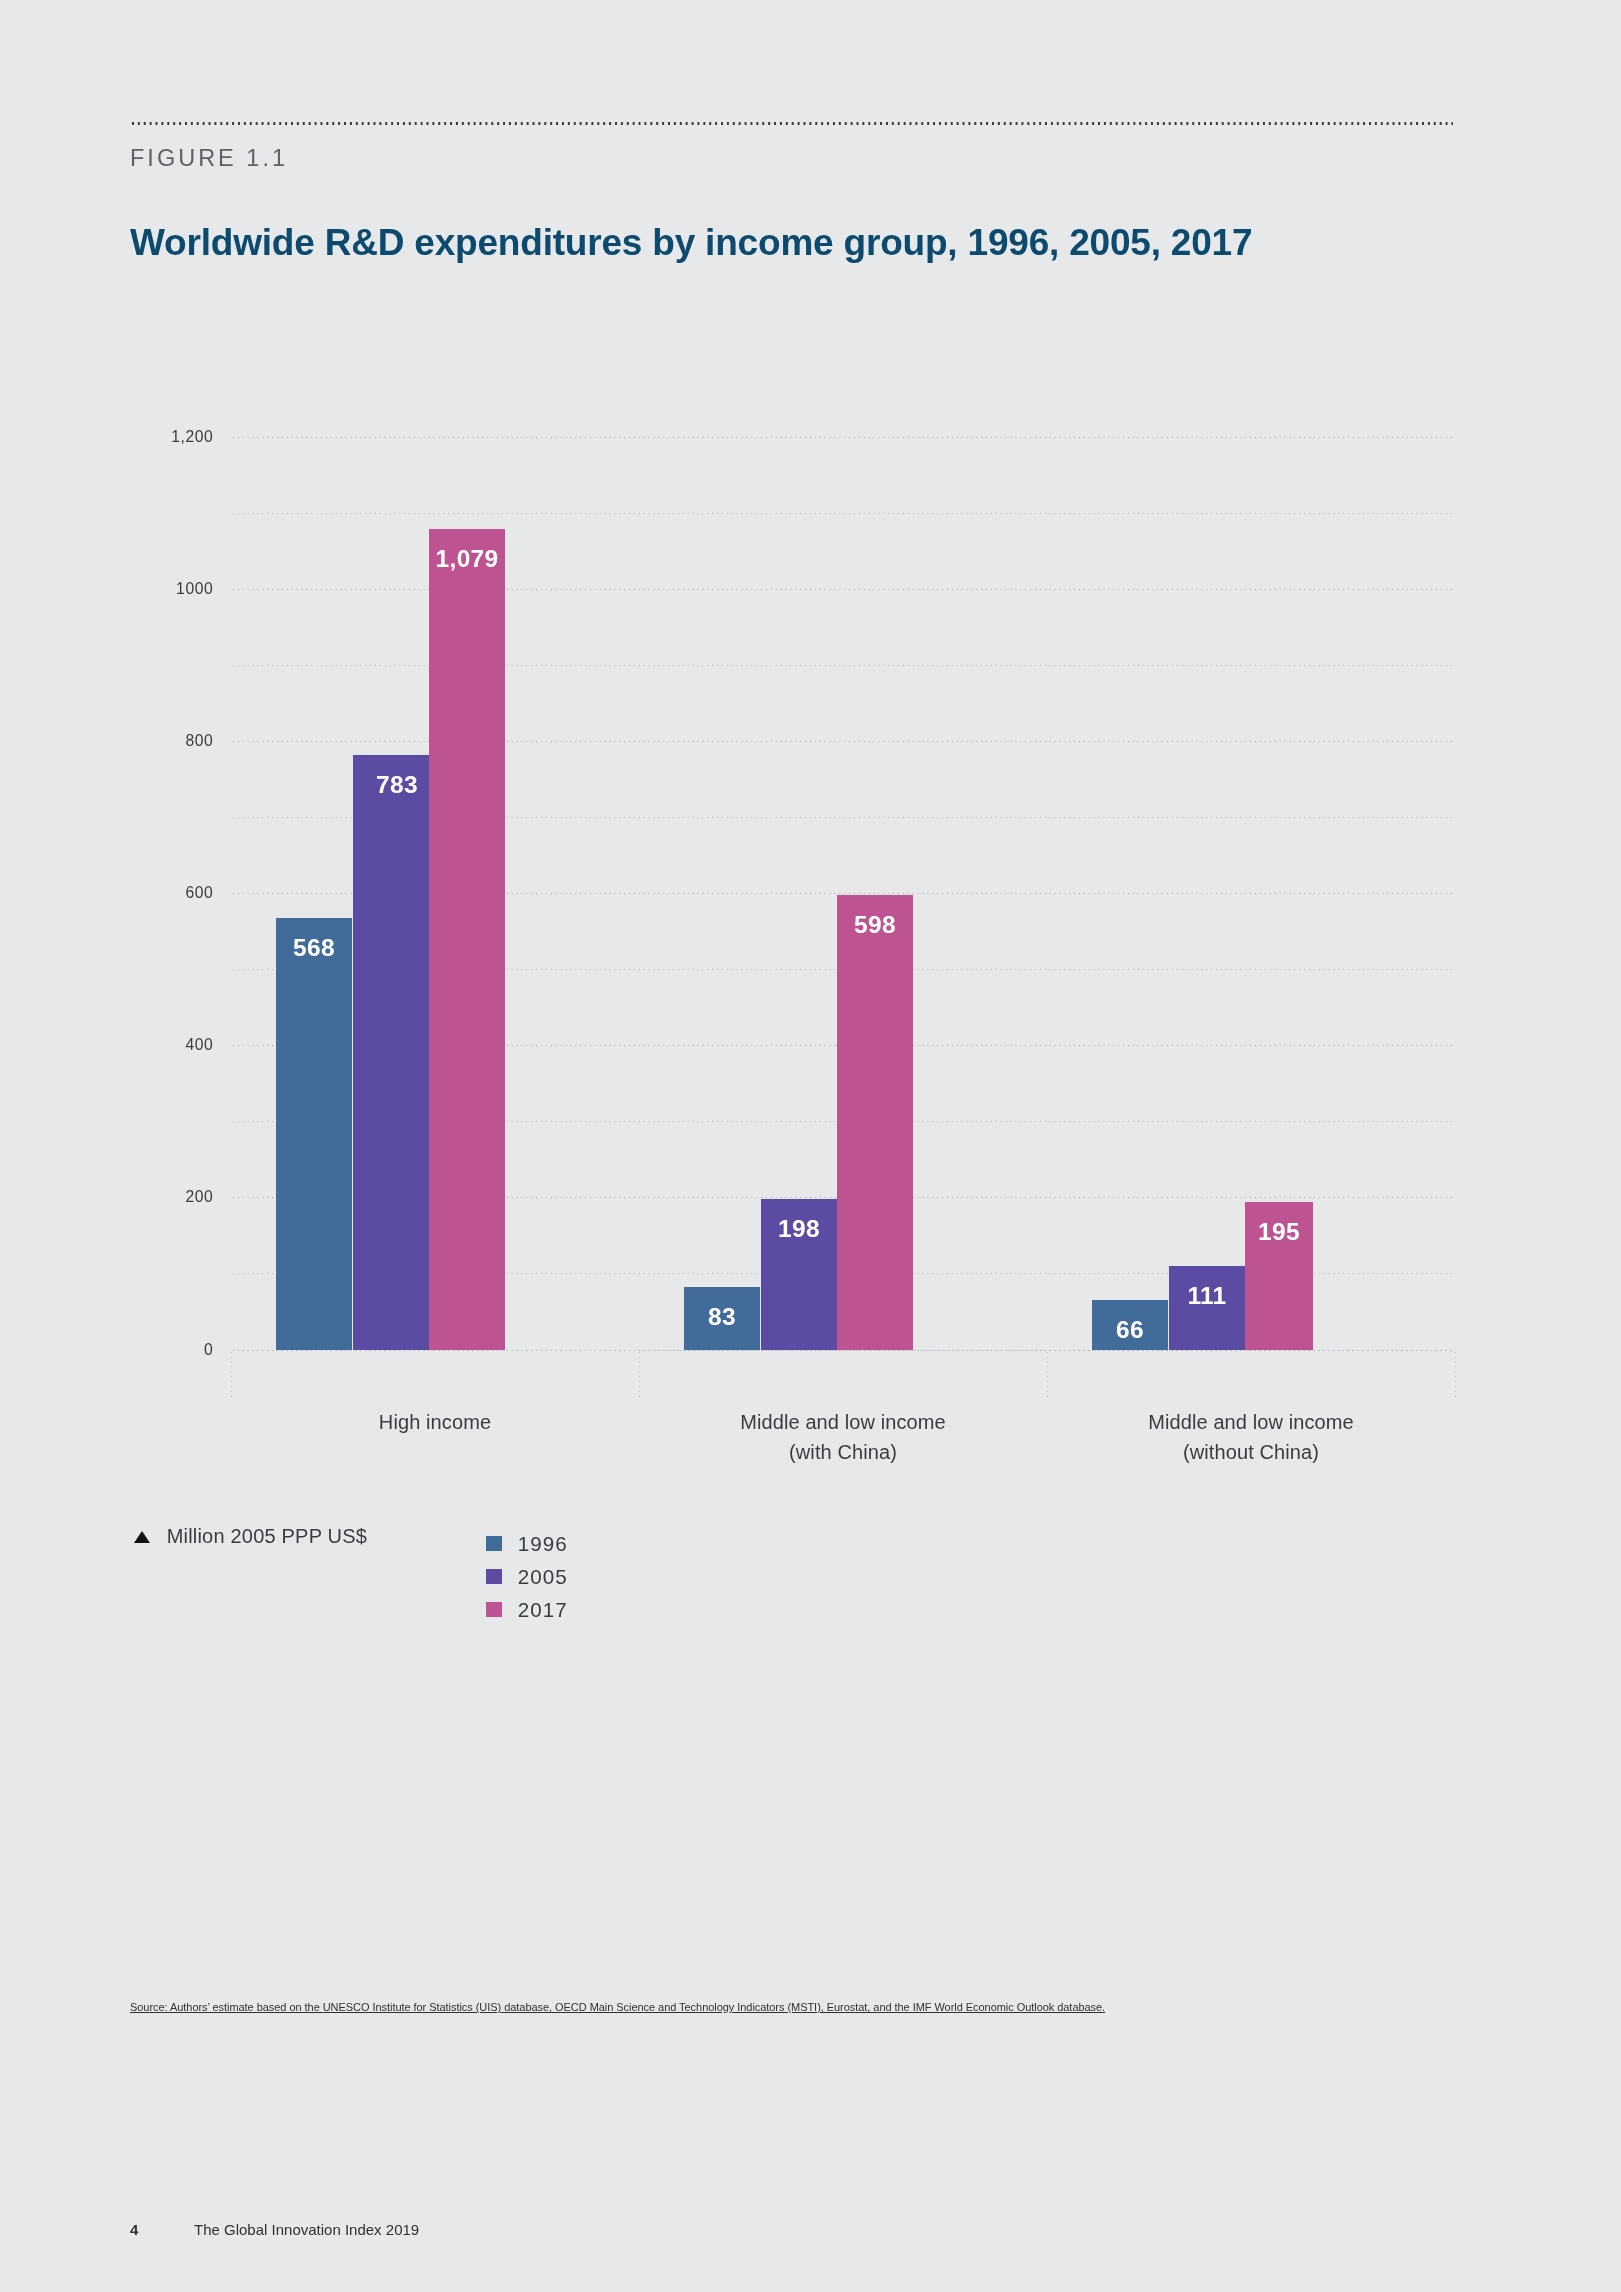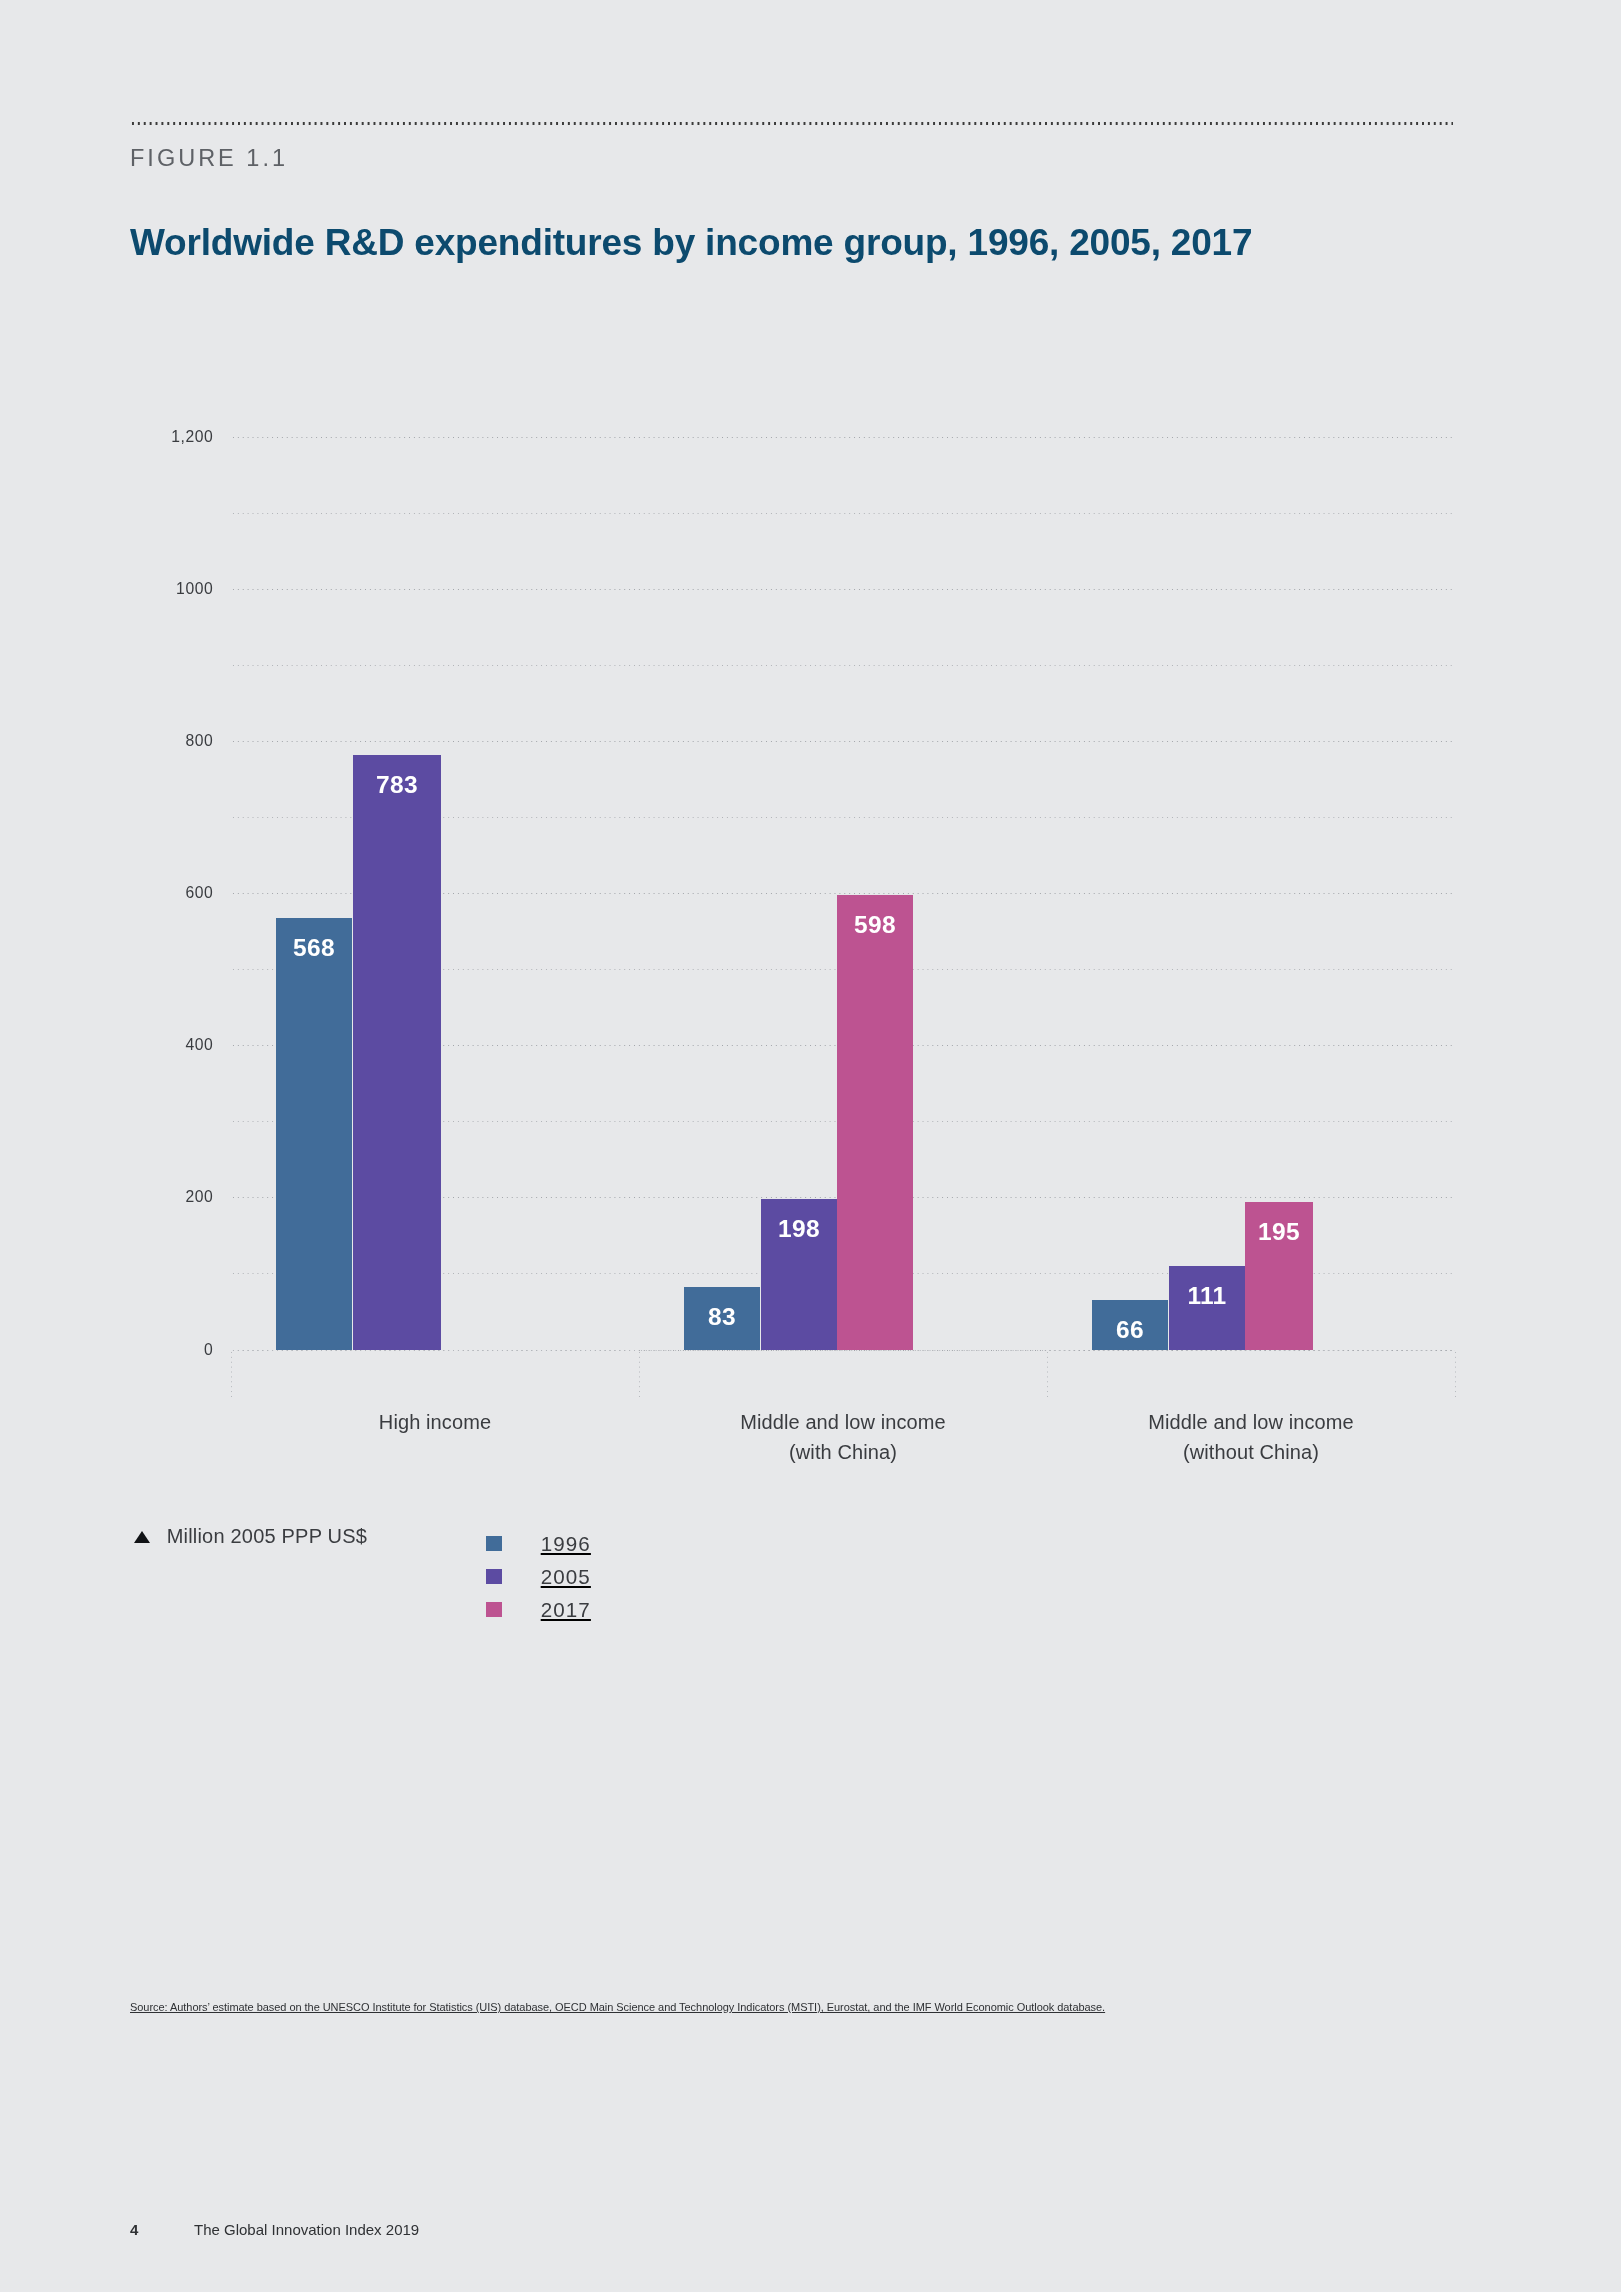--- a/index.html
+++ b/index.html
@@ -172,23 +172,22 @@
   }
 
   .legend {
     position: absolute;
     left: 486px;
     top: 1527px;
   }
   .legend-row {
     display: flex;
     align-items: center;
-    gap: 39px;
+    gap: 16px;
     height: 33px;
-    text-decoration: underline;
   }
   .legend-swatch {
     width: 15.7px;
     height: 15.7px;
   }
   .legend-text {
     font-size: 20.6px;
     color: #3a3c40;
     letter-spacing: 1.1px;
   }
@@ -257,20 +256,23 @@
         <div class="gridline major" style="top: 0px;"></div>
         <div class="ytick" style="top: 0px;">1,200</div>
         <div class="cat-sep" style="left: 0px;"></div>
         <div class="cat-underline" style="left: 0px; width: 408px;"></div>
         <div class="bar" style="left: 45px; width: 76px; height: 432px; background: rgb(65, 108, 153);">
           <span class="bar-value">568</span>
         </div>
         <div class="bar" style="left: 122px; width: 88px; height: 595px; background: rgb(92, 75, 162);">
           <span class="bar-value">783</span>
         </div>
+        <div class="bar" style="left: 198px; width: 76px; height: 821px; background: rgb(189, 83, 145);">
+          <span class="bar-value">1,079</span>
+        </div>
         <div class="cat-label" style="left: 0px; width: 408px;"><span>High income</span></div>
         <div class="cat-sep" style="left: 408px;"></div>
         <div class="cat-underline" style="left: 408px; width: 408px;"></div>
         <div class="bar" style="left: 453px; width: 76px; height: 63px; background: rgb(65, 108, 153);">
           <span class="bar-value">83</span>
         </div>
         <div class="bar" style="left: 530px; width: 76px; height: 151px; background: rgb(92, 75, 162);">
           <span class="bar-value">198</span>
         </div>
         <div class="bar" style="left: 606px; width: 76px; height: 455px; background: rgb(189, 83, 145);">

